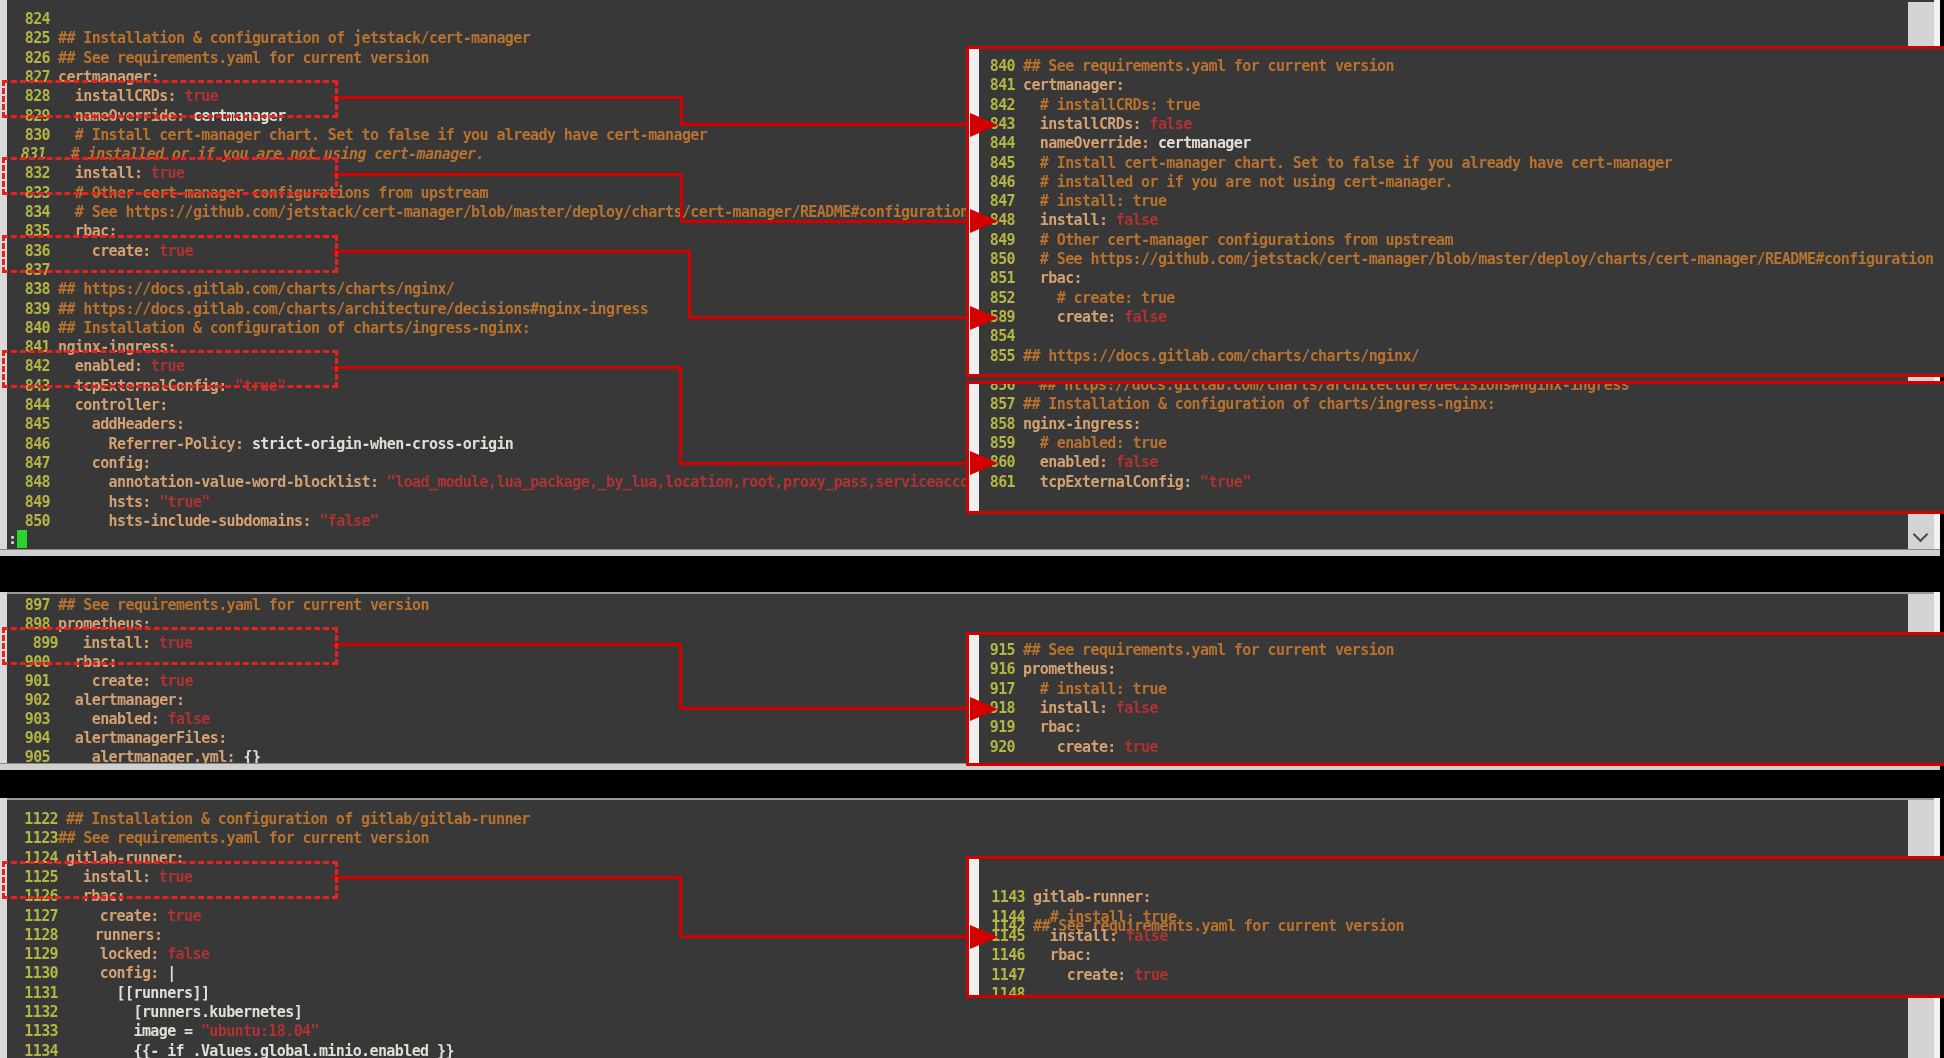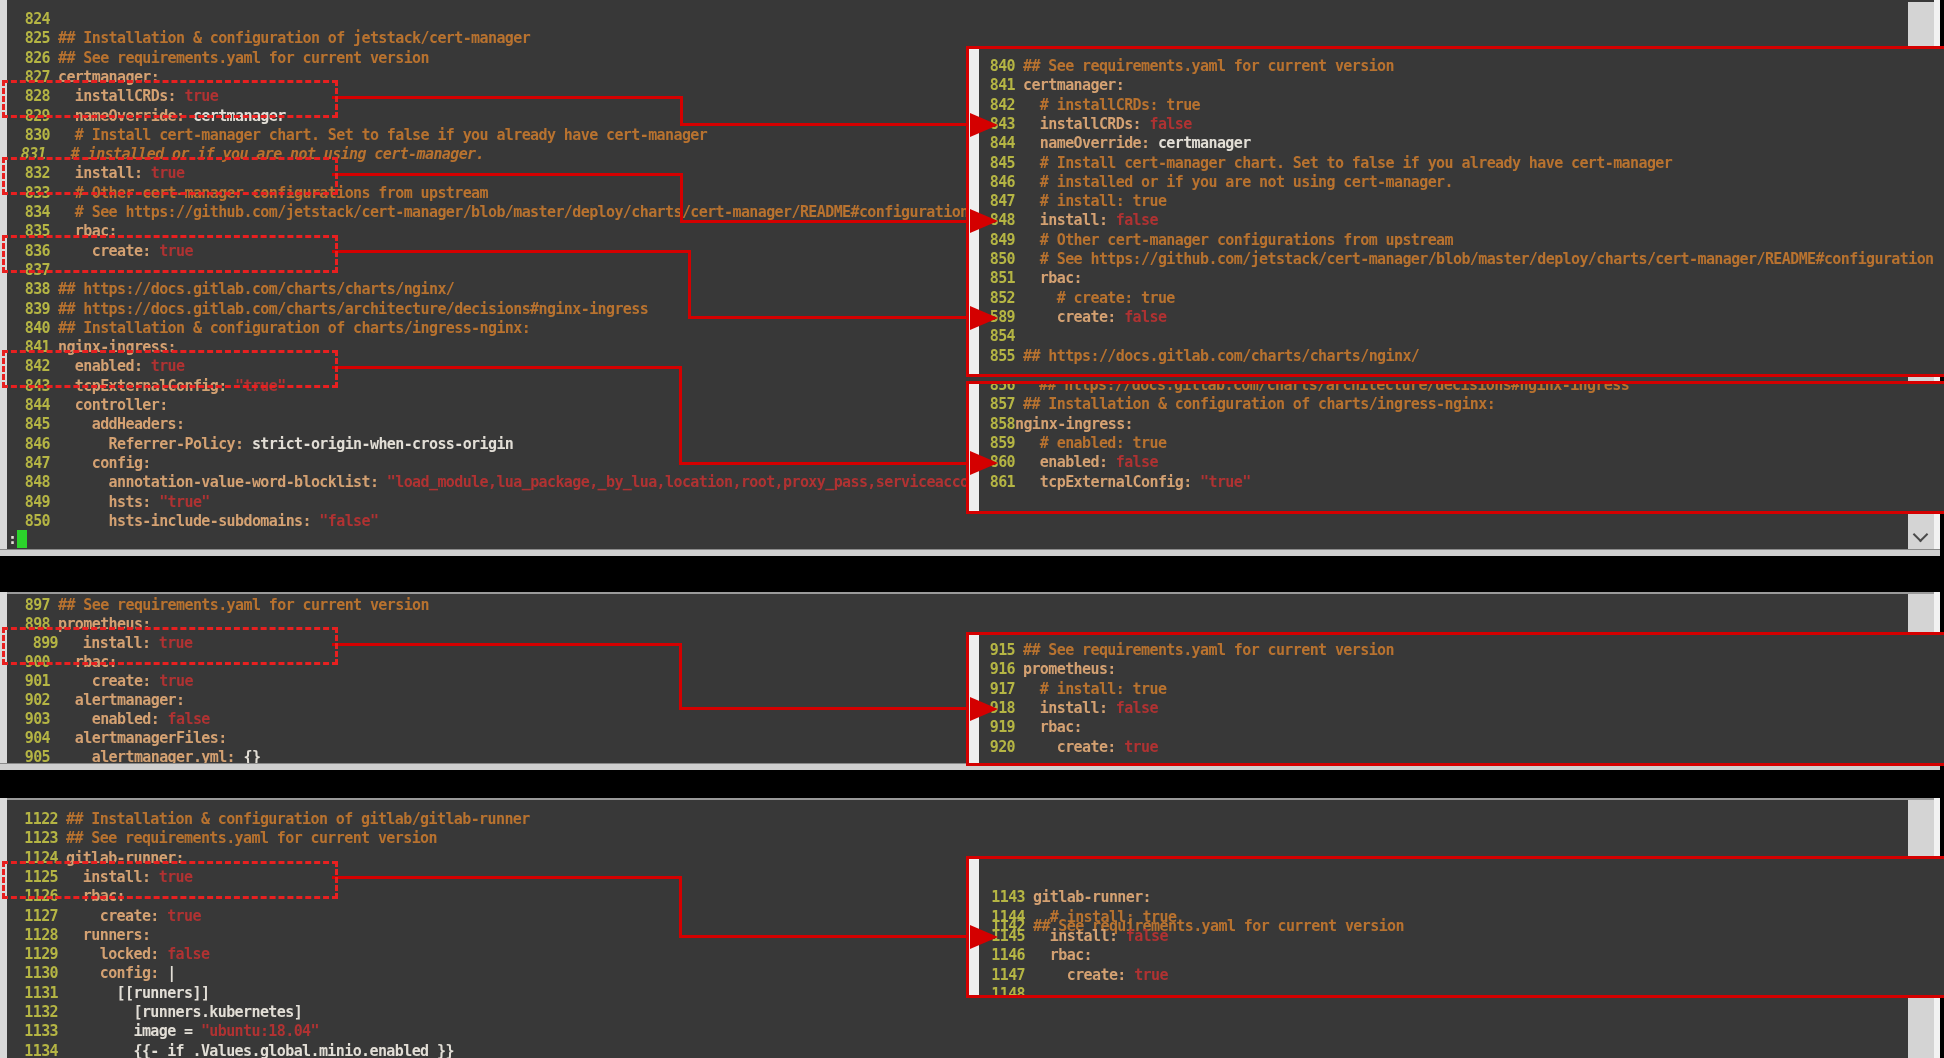--- a/index.html
+++ b/index.html
@@ -96,26 +96,26 @@
     <div class="sbar" style="right:6px;top:2px;height:172px;"></div>
     <div class="sbwhite" style="right:0;top:0;height:178px;"></div>
     <div class="bedge"></div>
   </section>
 
   <section class="panel" id="panelC" style="top:798px;height:260px;">
     <div class="tedge"></div>
     <div class="wstrip"></div>
     <div id="m_bot_left">
         <div class="line" style="left: 8px; top: 12px;"><span class="ln" style="width: 50px; margin-right: 8px;">1122</span><span class="tc">## Installation &amp; configuration of gitlab/gitlab-runner</span></div>
-        <div class="line" style="left: 8px; top: 31.3px;"><span class="ln" style="width: 50px; margin-right: 8px;">1123</span><span class="tc">## See requirements.yaml for current version</span></div>
+        <div class="line" style="left: 8px; top: 31.3px;"><span class="ln" style="width: 50px; margin-right: 0;">1123</span><span class="tc">## See requirements.yaml for current version</span></div>
         <div class="line" style="left: 8px; top: 50.6px;"><span class="ln" style="width: 50px; margin-right: 8px;">1124</span><span class="tk">gitlab-runner:</span></div>
         <div class="line" style="left: 8px; top: 69.9px;"><span class="ln" style="width: 50px; margin-right: 8px;">1125</span><span class="tk">  install:</span><span class="tb"> true</span></div>
         <div class="line" style="left: 8px; top: 89.2px;"><span class="ln" style="width: 50px; margin-right: 8px;">1126</span><span class="tk">  rbac:</span></div>
         <div class="line" style="left: 8px; top: 108.5px;"><span class="ln" style="width: 50px; margin-right: 8px;">1127</span><span class="tk">    create:</span><span class="tb"> true</span></div>
-        <div class="line" style="left: 8px; top: 127.8px;"><span class="ln" style="width: 50px; margin-right: 8px;">1128</span><span class="tk">  runners:</span></div>
+        <div class="line" style="left: 8px; top: 127.8px;"><span class="ln" style="width: 50px; margin-right: 20px;">1128</span><span class="tk">  runners:</span></div>
         <div class="line" style="left: 8px; top: 147.1px;"><span class="ln" style="width: 50px; margin-right: 8px;">1129</span><span class="tk">    locked:</span><span class="tb"> false</span></div>
         <div class="line" style="left: 8px; top: 166.4px;"><span class="ln" style="width: 50px; margin-right: 8px;">1130</span><span class="tk">    config:</span><span class="tw"> |</span></div>
         <div class="line" style="left: 8px; top: 185.7px;"><span class="ln" style="width: 50px; margin-right: 8px;">1131</span><span class="tw">      [[runners]]</span></div>
         <div class="line" style="left: 8px; top: 205px;"><span class="ln" style="width: 50px; margin-right: 8px;">1132</span><span class="tw">        [runners.kubernetes]</span></div>
         <div class="line" style="left: 8px; top: 224.3px;"><span class="ln" style="width: 50px; margin-right: 8px;">1133</span><span class="tw">        image =</span><span class="tq"> "ubuntu:18.04"</span></div>
         <div class="line" style="left: 8px; top: 243.6px;"><span class="ln" style="width: 50px; margin-right: 8px;">1134</span><span class="tw">        {{- if .Values.global.minio.enabled }}</span></div>
       </div>
     <div class="sbar" style="right:6px;top:2px;height:258px;"></div>
     <div class="sbwhite" style="right:0;top:0;height:260px;"></div>
   </section>
@@ -140,21 +140,21 @@
         <div class="line" style="left: 12px; top: 278.2px;"><span class="ln" style="width: 34px; margin-right: 8px;">854</span></div>
         <div class="line" style="left: 12px; top: 297.5px;"><span class="ln" style="width: 34px; margin-right: 8px;">855</span><span class="tc">## https://docs.gitlab.com/charts/charts/nginx/</span></div>
       </div>
   </div>
 
   <div class="crop" style="left:966px;top:381px;width:975px;height:127px;">
     <div class="innerstrip"></div>
     <div id="m_top_right_b">
         <div class="line" style="left: 12px; top: -8px;"><span class="ln" style="width: 34px; margin-right: 24px;">856</span><span class="tc">## https://docs.gitlab.com/charts/architecture/decisions#nginx-ingress</span></div>
         <div class="line" style="left: 12px; top: 11.3px;"><span class="ln" style="width: 34px; margin-right: 8px;">857</span><span class="tc">## Installation &amp; configuration of charts/ingress-nginx:</span></div>
-        <div class="line" style="left: 12px; top: 30.6px;"><span class="ln" style="width: 34px; margin-right: 0;">858</span><span class="tk">nginx-ingress:</span></div>
+        <div class="line" style="left: 12px; top: 30.6px;"><span class="ln" style="width: 34px; margin-right: 8px;">858</span><span class="tk">nginx-ingress:</span></div>
         <div class="line" style="left: 12px; top: 49.9px;"><span class="ln" style="width: 34px; margin-right: 8px;">859</span><span class="tc">  # enabled: true</span></div>
         <div class="line" style="left: 12px; top: 69.2px;"><span class="ln" style="width: 34px; margin-right: 8px;">860</span><span class="tk">  enabled:</span><span class="tb"> false</span></div>
         <div class="line" style="left: 12px; top: 88.5px;"><span class="ln" style="width: 34px; margin-right: 8px;">861</span><span class="tk">  tcpExternalConfig:</span><span class="tq"> "true"</span></div>
       </div>
   </div>
 
   <div class="crop" style="left:966px;top:632px;width:975px;height:128px;">
     <div class="innerstrip"></div>
     <div id="m_mid_right">
         <div class="line" style="left: 12px; top: 6px;"><span class="ln" style="width: 34px; margin-right: 8px;">915</span><span class="tc">## See requirements.yaml for current version</span></div>

